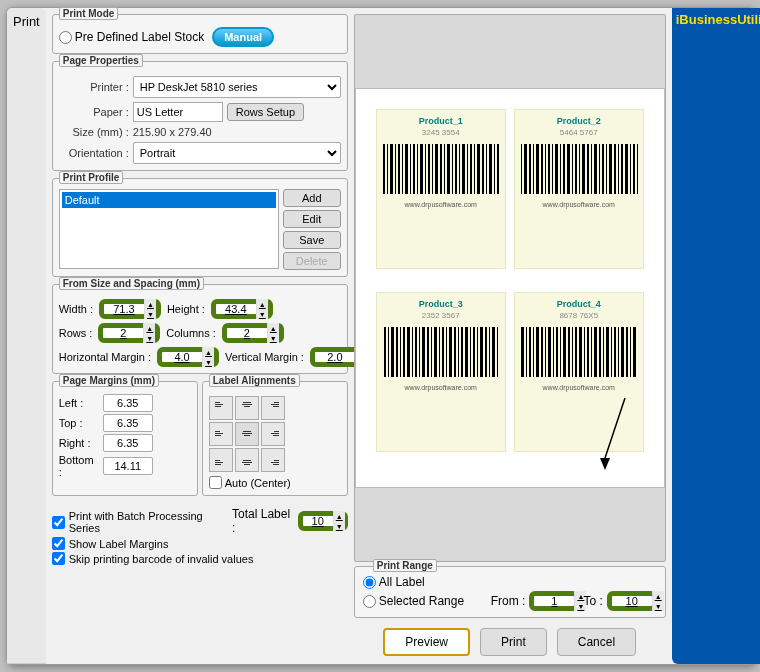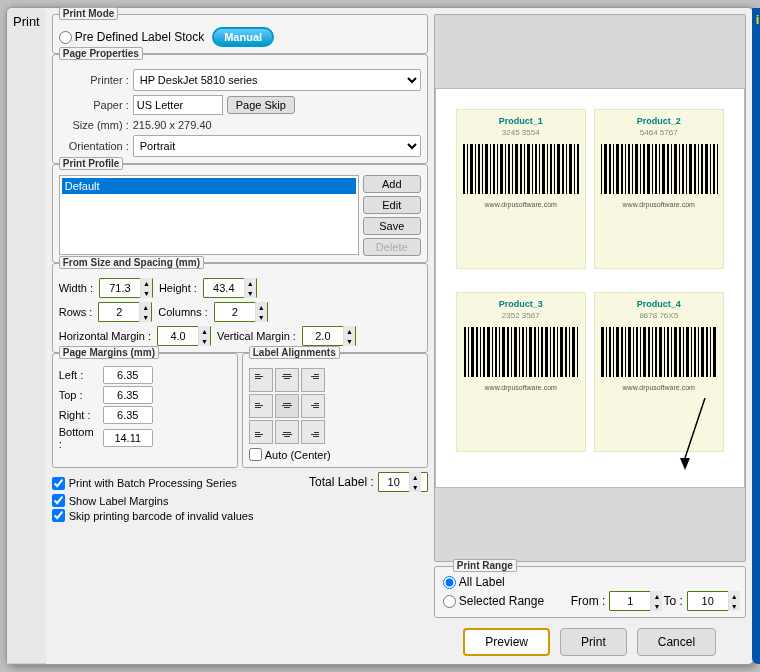--- a/index.html
+++ b/index.html
@@ -34,24 +34,24 @@
       border-radius: 6px 6px 0 0;
     }
     .dialog-body {
       display: flex;
       flex: 1;
       padding: 6px;
       gap: 6px;
     }
     
     .left-panel {
-      width: 376px;
+      width: 296px;
       display: flex;
       flex-direction: column;
-      gap: 0;
+      gap: 7px;
     }
     
     .section-box {
       border: 1px solid #aaa;
       border-radius: 3px;
       padding: 4px 6px 6px 6px;
       position: relative;
       background: #f5f5f5;
     }
     .section-label {
@@ -162,24 +162,25 @@
     .profile-btn:disabled {
       color: #aaa;
     }
     .ls-label {
       font-size: 11px;
       white-space: nowrap;
     }
     .spinner-input {
       display: flex;
       align-items: center;
-      border: 1px solid #4d7c0f;
-      border-radius: 1px;
+      border: 5px solid #4d7c0f;
+      border-radius: 6px;
       background: white;
       height: 20px;
+      text-decoration: underline;
     }
     .spinner-input input {
       width: 40px;
       border: none;
       font-size: 11px;
       text-align: center;
       outline: none;
       background: transparent;
     }
     .spinner-btns {
@@ -441,21 +442,21 @@
         <div class="prop-row">
           <span class="prop-label">Printer :</span>
           <select class="prop-select">
             <option>HP DeskJet 5810 series</option>
           </select>
         </div>
 
         <div class="prop-row">
           <span class="prop-label">Paper :</span>
           <input type="text" style="width: 90px; height: 20px; border: 1px solid rgb(170, 170, 170); font-size: 11px; padding: 1px 3px;" value="US Letter">
-          <button class="btn-page-setup">Page Skip</button>
+          <button class="btn-page-setup">Rows Setup</button>
         </div>
 
         <div class="prop-row">
           <span class="prop-label">Size (mm) :</span>
           <span class="size-value">215.90 x 279.40</span>
         </div>
 
         <div class="prop-row">
           <span class="prop-label">Orientation :</span>
           <select class="prop-select">

